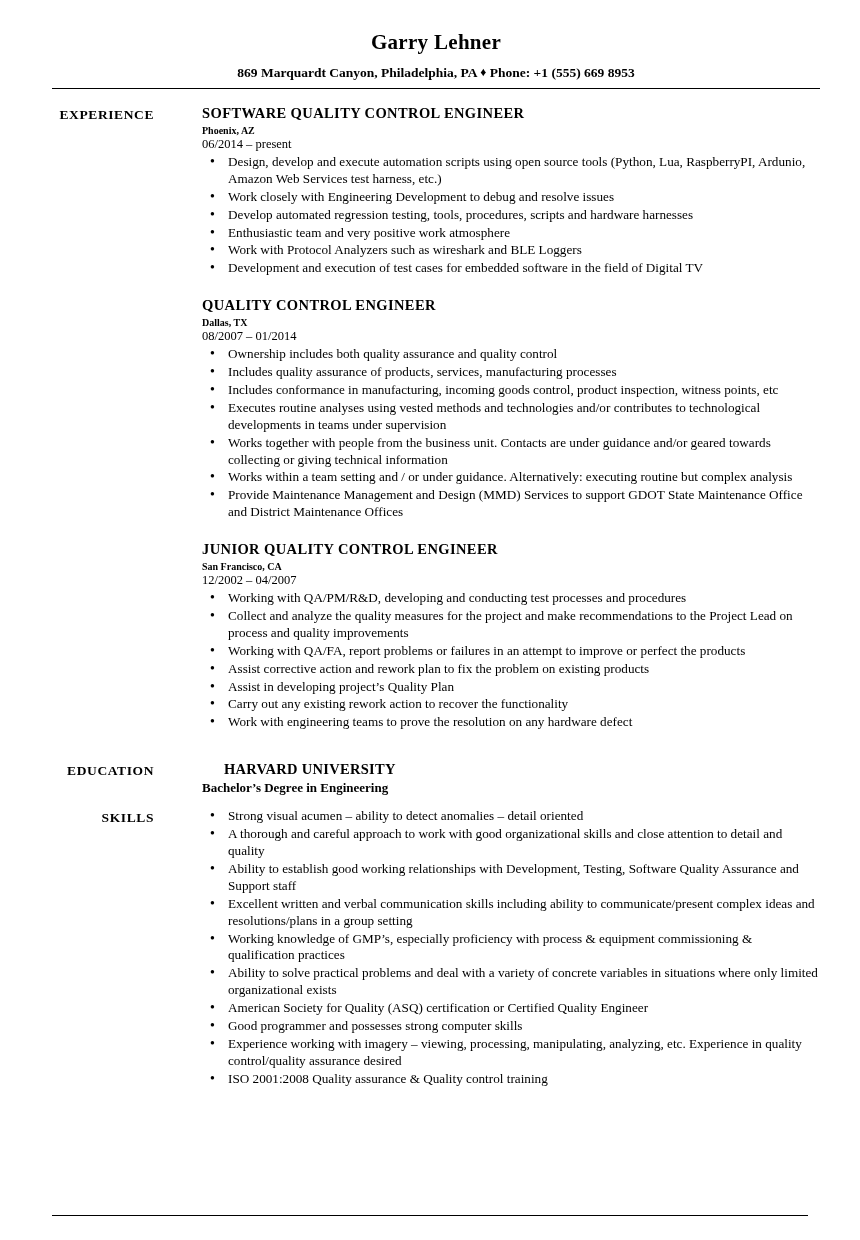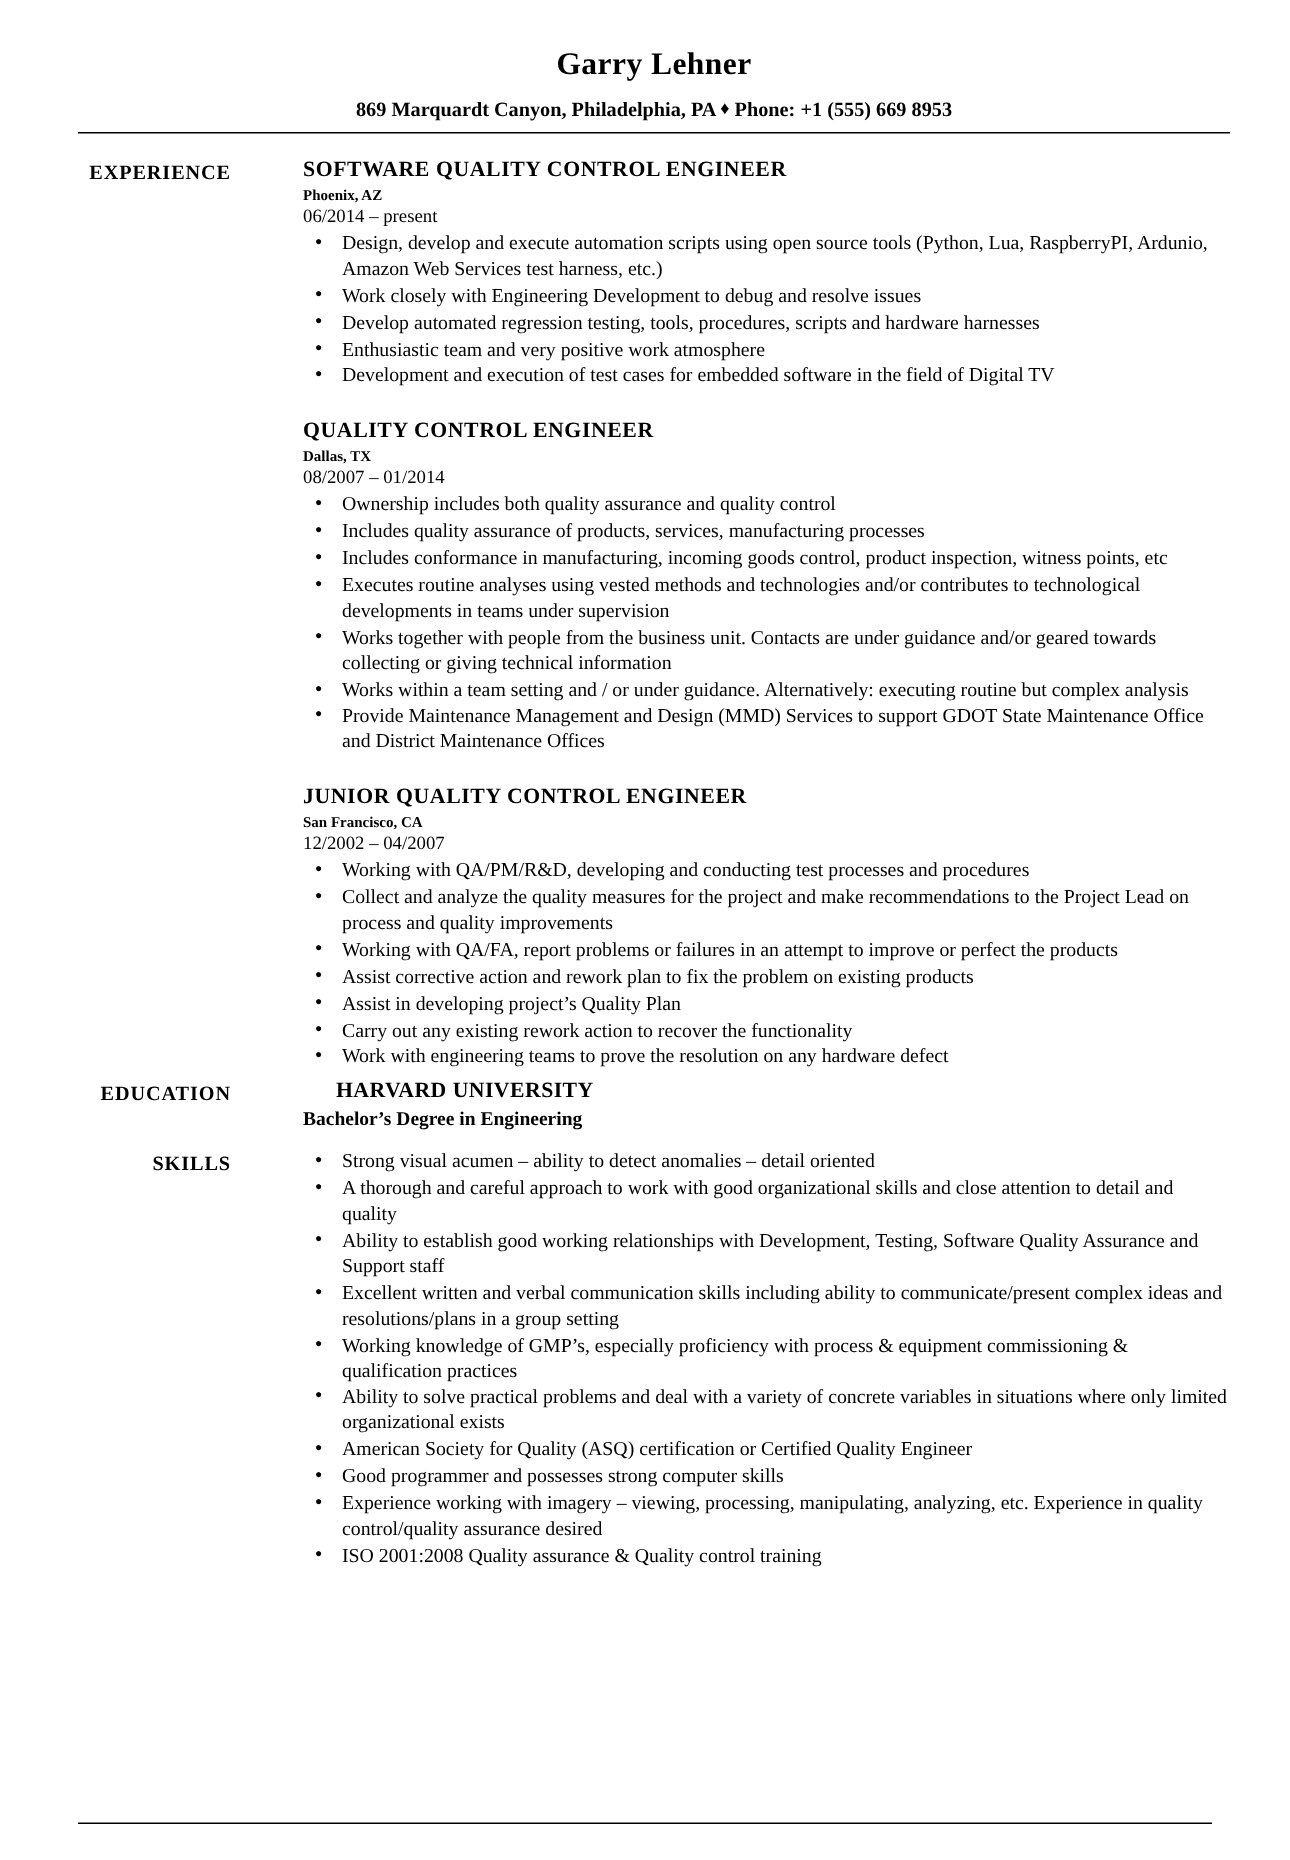--- a/index.html
+++ b/index.html
@@ -99,21 +99,21 @@
     position: absolute;
     left: 8px;
     top: -1px;
     font-size: 8px;
     line-height: 1.9;
   }
   .job-block {
     margin-bottom: 20px;
   }
   .job-block.last {
-    margin-bottom: 2px;
+    margin-bottom: 26px;
   }
   .edu-school {
     font-weight: bold;
     font-size: 14.5px;
     letter-spacing: 0.3px;
     margin-bottom: 2px;
     margin-left: 22px;
   }
   .edu-degree {
     font-weight: bold;
@@ -153,20 +153,21 @@
 
         <div class="job-block">
           <div class="job-title">SOFTWARE QUALITY CONTROL ENGINEER</div>
           <div class="job-location">Phoenix, AZ</div>
           <div class="job-dates">06/2014 – present</div>
           <ul class="bullets">
             <li>Design, develop and execute automation scripts using open source tools (Python, Lua, RaspberryPI, Ardunio, Amazon Web Services test harness, etc.)</li>
             <li>Work closely with Engineering Development to debug and resolve issues</li>
             <li>Develop automated regression testing, tools, procedures, scripts and hardware harnesses</li>
             <li>Enthusiastic team and very positive work atmosphere</li>
+            <li>Work with Protocol Analyzers such as wireshark and BLE Loggers</li>
             <li>Development and execution of test cases for embedded software in the field of Digital TV</li>
           </ul>
         </div>
 
         <div class="job-block">
           <div class="job-title">QUALITY CONTROL ENGINEER</div>
           <div class="job-location">Dallas, TX</div>
           <div class="job-dates">08/2007 – 01/2014</div>
           <ul class="bullets">
             <li>Ownership includes both quality assurance and quality control</li>

